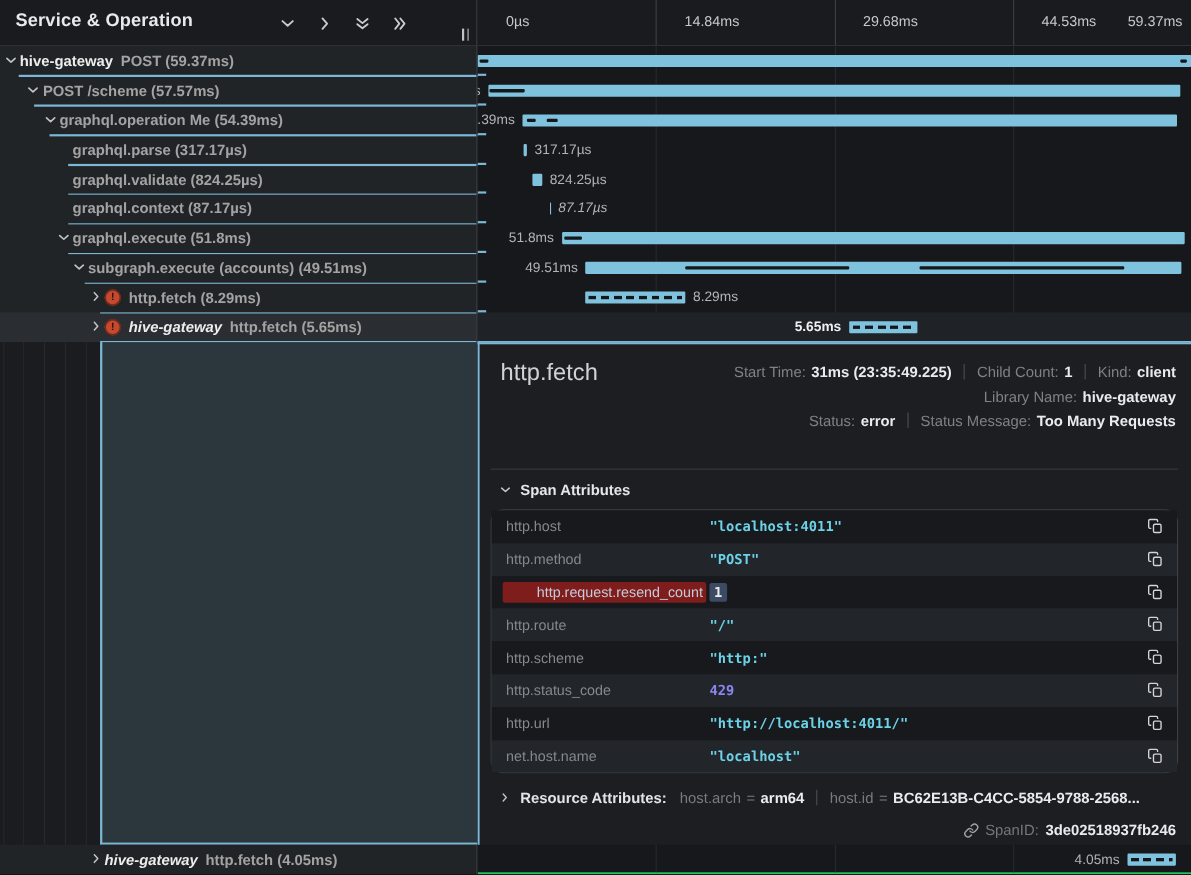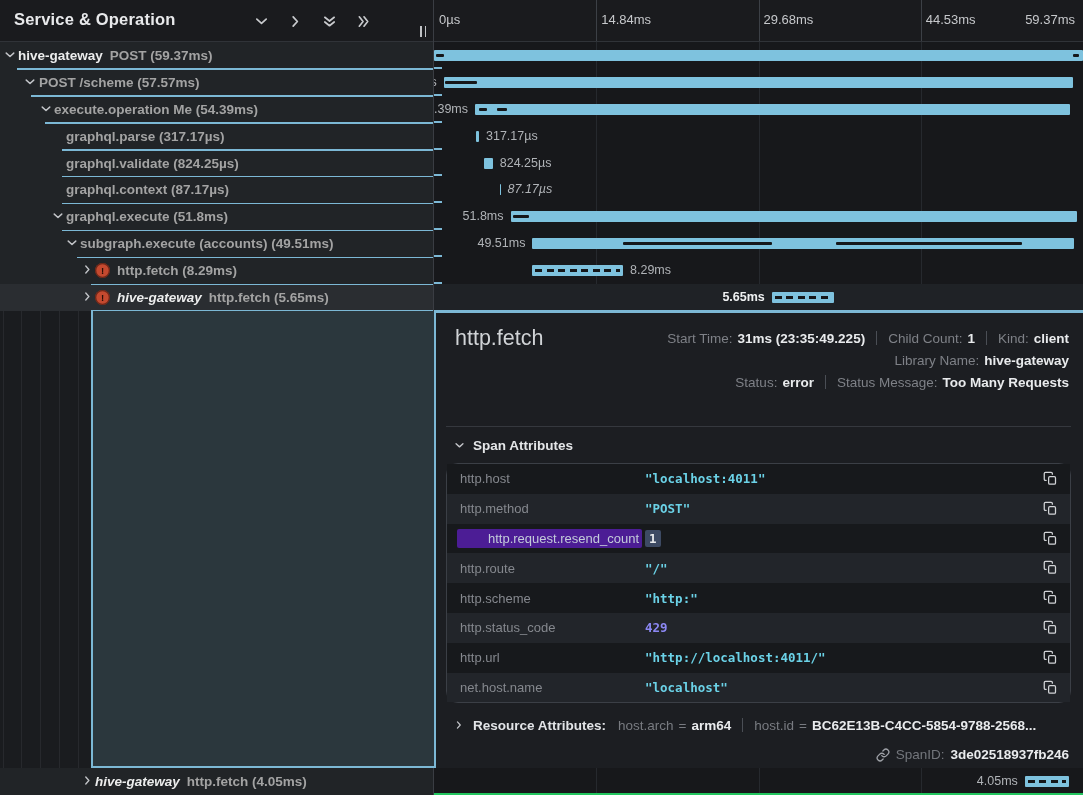--- a/index.html
+++ b/index.html
@@ -39,21 +39,21 @@
   .teal-box {
     position:absolute; left:91px; top:311px; width:343px; height:457px;
     background:#2b373d; border-left:2px solid #7cb8d5; border-bottom:2px solid #7cb8d5; z-index:2;
   }
   .tree-bottom { position:absolute; left:0; top:768px; width:434px; height:27px; background:#212427; z-index:2; }
   .tree-bottom .tree-row { height:27px; background:#212427; }
   
   .right-panel { position:absolute; left:434px; top:0; width:649px; height:795px; background:#17181b; overflow:hidden; }
   .v-div { position:absolute; left:433px; width:1px; background:#3a3d43; z-index:7; }
   .ruler { position:absolute; left:0; top:0; width:649px; height:42px; background:#1a1b1e; border-bottom:1px solid #303338; }
-  .ruler .tick { position:absolute; top:12px; font-size:13px; font-weight:500; color:#c6c8cb; }
+  .ruler .tick { position:absolute; top:12px; font-size:13px; font-weight:500; color:#c6c8cb;margin-left:21px; }
   .gl { position:absolute; top:0; bottom:0; width:1px; background:#26292e; }
   .ruler .gl { background:#3c4046; }
   .tl-rows { position:absolute; left:0; top:42px; width:649px; height:269px; background:#17181b; }
   .tl-row { position:relative; width:100%; height:26.9px; }
   .tl-row.sel { background:#1f2226; }
   .tl-row.sel .row-sel-border { position:absolute; left:0; right:0; bottom:-1px; height:2px; background:#7cb8d5; z-index:4; }
   .bar { position:absolute; top:8px; height:11px; background:#7ec2de; border-radius:1px; z-index:2; }
   .dash { position:absolute; left:3px; right:3px; top:4px; height:3px;
           background:repeating-linear-gradient(90deg,#15171a 0 7px,transparent 7px 11.5px); }
   .mark { position:absolute; top:12px; height:3px; background:#15171a; z-index:3; border-radius:1px; }
@@ -75,21 +75,21 @@
   .mdiv { display:inline-block; width:1px; height:14px; background:#4a4e55; margin:0 11px; vertical-align:-2px; }
   .detail-hr { position:absolute; left:10px; right:12px; top:113px; height:1px; background:#35383e; }
   .attrs-header { position:absolute; left:18px; top:125px; display:flex; align-items:center; gap:8px;
                   font-weight:700; color:#e4e6e8; cursor:pointer; }
   .attrs-header .hchev { width:11px; height:11px; color:#c2c4c8; display:flex; }
   .attr-table { position:absolute; left:10px; right:12px; top:150px; border:1px solid #3b3f46; border-radius:12px; }
   .attr-row { position:relative; height:29.8px; display:flex; align-items:center; }
   .attr-row.odd { background:#17191c; }
   .attr-row.even { background:#22252a; }
   .akey { position:absolute; left:10px; font-size:13px; color:#85888e; padding:2px 3px; border-radius:2px; }
-  .akey.ksel { background:#4c1d95; color:#c3cbda;padding-left:31px; }
+  .akey.ksel { background:#7f1d1d; color:#c3cbda;padding-left:31px; }
   .aval { position:absolute; left:198px; font-family:"DejaVu Sans Mono", monospace; font-size:12.5px; font-weight:700; }
   .aval.string { color:#6bd2e7; }
   .aval.number { color:#8b87f2; }
   .aval.vsel { background:#3d4a63; color:#e9ebed; padding:1px 4px; border-radius:2px; }
   .copy-btn { position:absolute; right:11px; top:7px; width:16px; height:16px; cursor:pointer; color:#d3d5d8; }
   .resource-line { position:absolute; left:18px; right:12px; top:402px; height:22px; line-height:22px; white-space:nowrap; overflow:hidden; }
   .resource-line .hchev { display:inline-flex; width:10px; height:10px; color:#c2c4c8; margin-right:9px; }
   .res-title { font-weight:700; color:#e2e4e7; margin-right:12px; }
   .rk { color:#787b81; }
   .req { color:#787b81; margin:0 5px; }
@@ -162,21 +162,21 @@
           </div>
           <div class="tr-border" style="left: 31px;"></div>
         </div>
         <div class="tree-row">
           <span class="tchev" style="left: 40px;">
             <svg viewBox="0 0 16 16" width="12" height="12">
               <path d="M3 5.5l5 4.5 5-4.5" fill="none" stroke="currentColor" stroke-width="2" stroke-linecap="round" stroke-linejoin="round"></path>
             </svg>
           </span>
           <div class="tr-content" style="left: 54px;">
-            <span class="tr-label">execute.operation Me (54.39ms)</span>
+            <span class="tr-label">graphql.operation Me (54.39ms)</span>
           </div>
           <div class="tr-border" style="left: 45px;"></div>
         </div>
         <div class="tree-row">
           <div class="tr-content" style="left: 66px;">
             <span class="tr-label">graphql.parse (317.17µs)</span>
           </div>
           <div class="tr-border" style="left: 62px;"></div>
         </div>
         <div class="tree-row">

